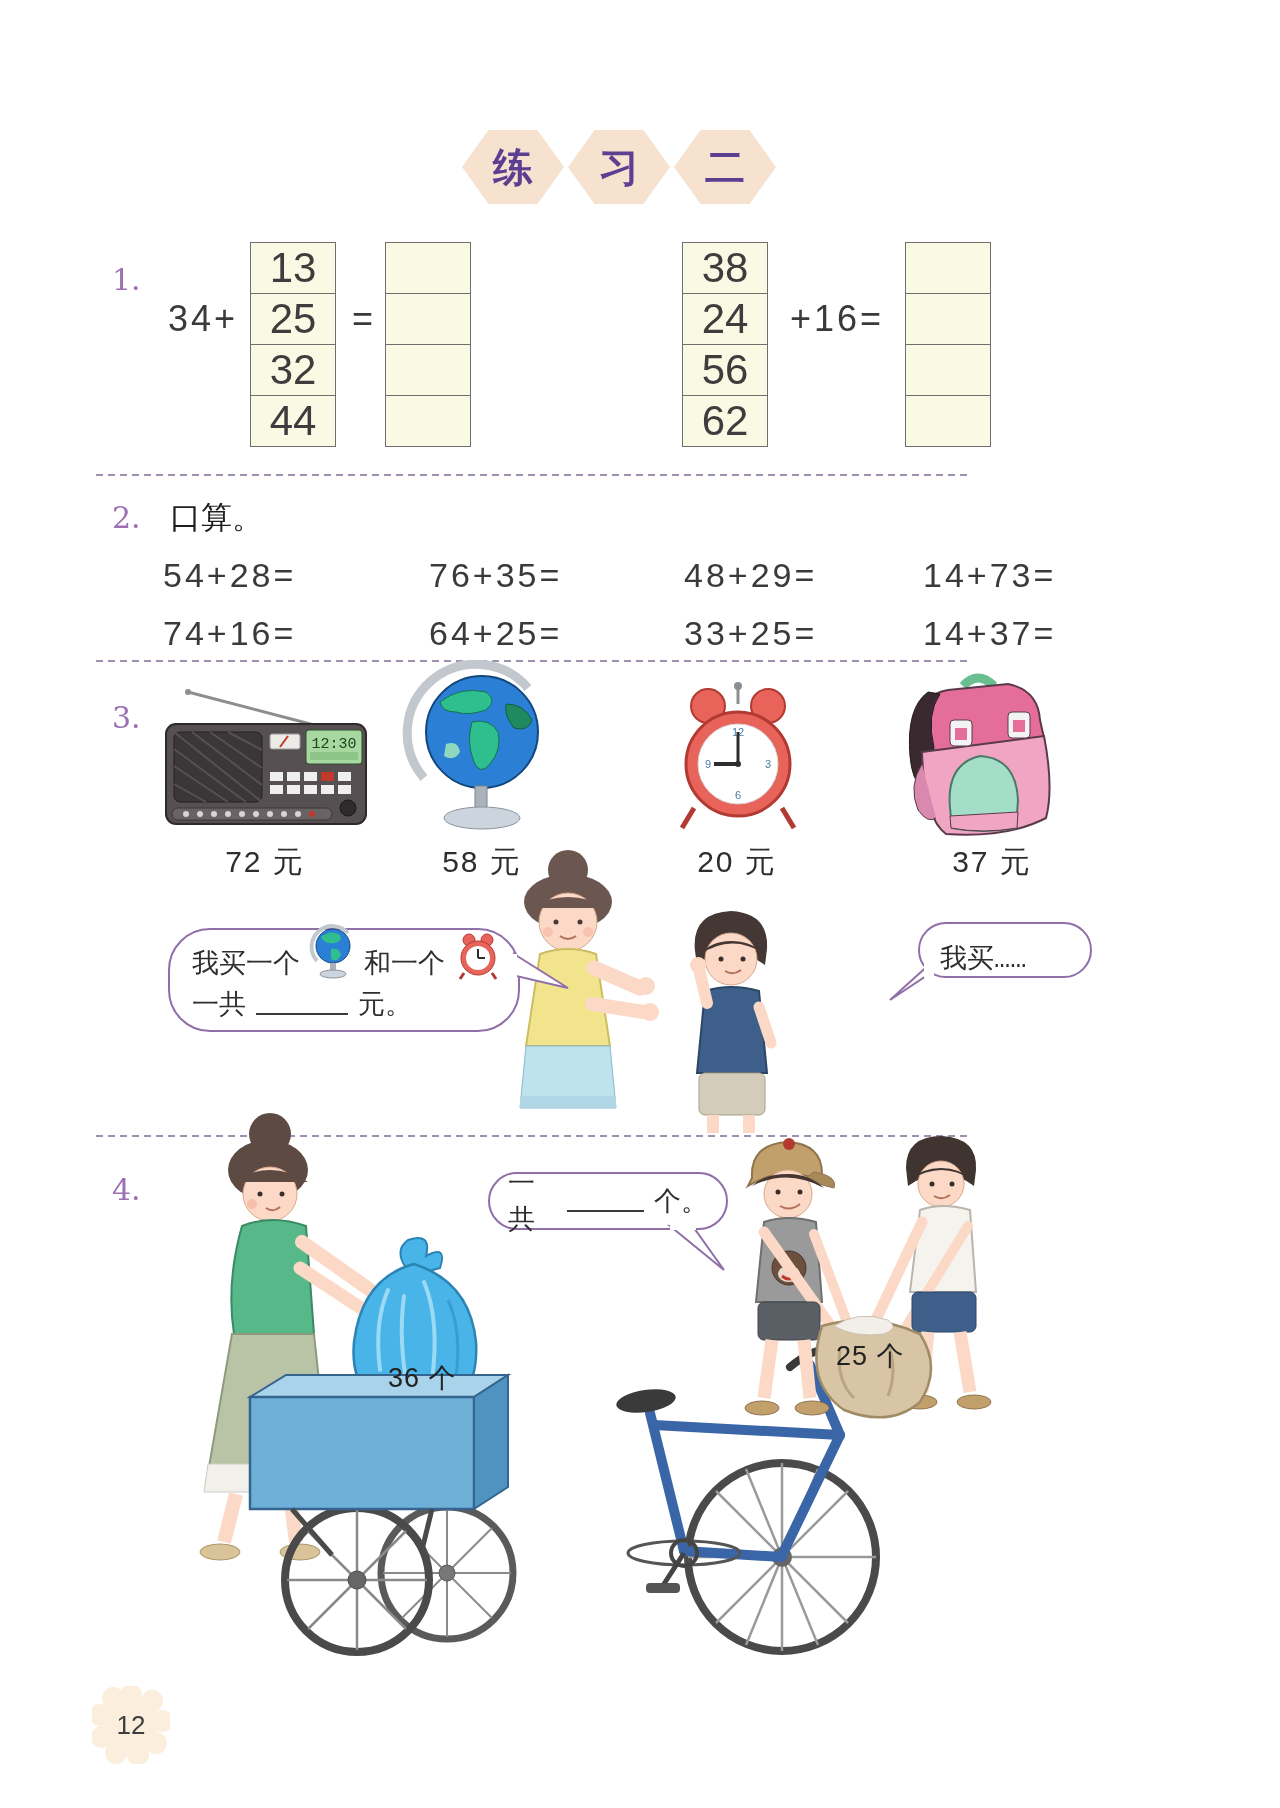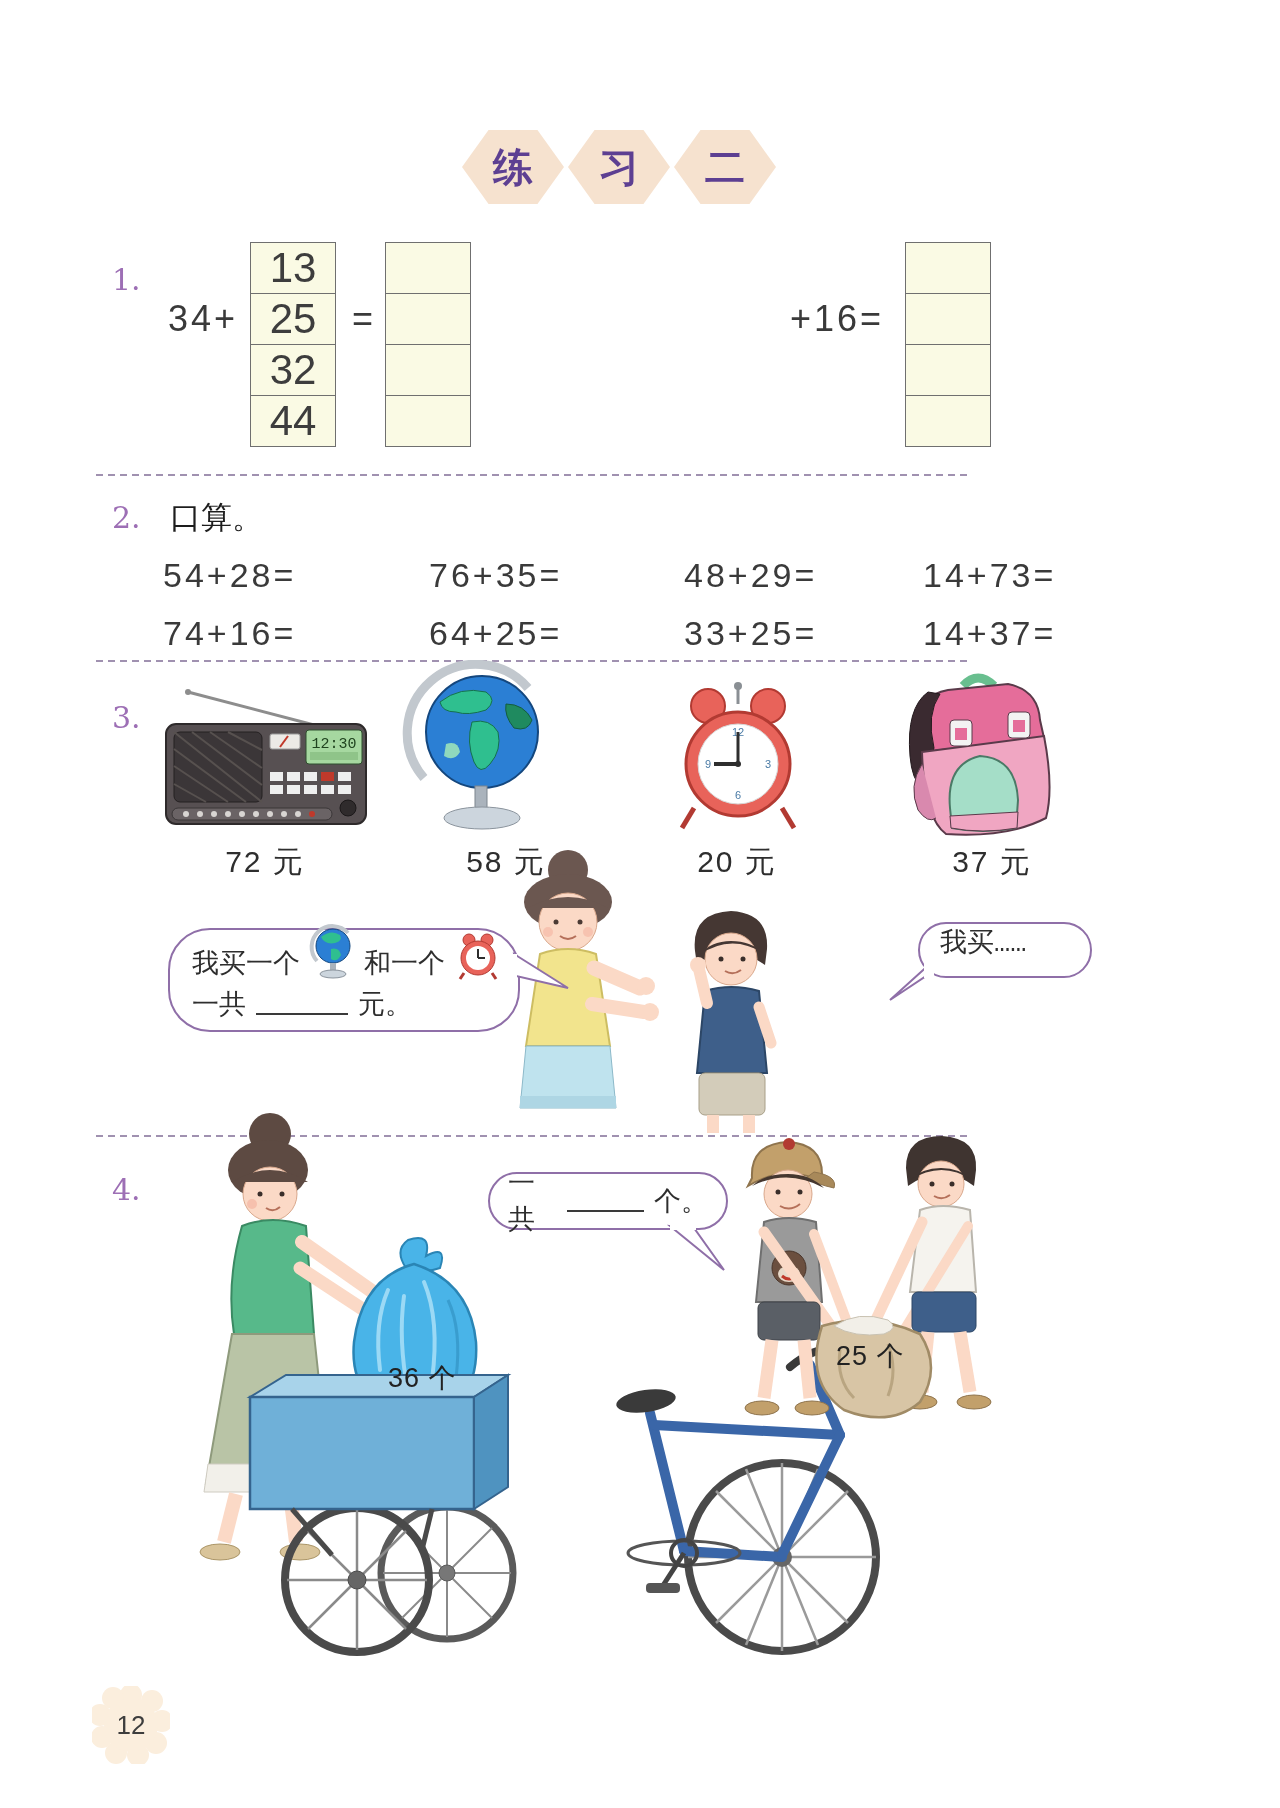--- a/index.html
+++ b/index.html
@@ -58,20 +58,26 @@
     <div class="cell">25</div>
     <div class="cell">32</div>
     <div class="cell">44</div>
   </div>
   <div class="abs eqtext numfont" style="left:352px;top:298px;">=</div>
   <div class="abs coltable" style="left:385px;top:243px;">
     <div class="cell"></div>
     <div class="cell"></div>
     <div class="cell"></div>
     <div class="cell"></div>
+  </div>
+  <div class="abs coltable" style="left:682px;top:243px;">
+    <div class="cell">38</div>
+    <div class="cell">24</div>
+    <div class="cell">56</div>
+    <div class="cell">62</div>
   </div>
   <div class="abs eqtext numfont" style="left:790px;top:298px;">+16=</div>
   <div class="abs coltable" style="left:905px;top:243px;">
     <div class="cell"></div>
     <div class="cell"></div>
     <div class="cell"></div>
     <div class="cell"></div>
   </div>
 
   <div class="abs dashed" style="top:474px;"></div>
@@ -167,21 +173,21 @@
     <path d="M62 140 Q58 96 92 88 Q128 90 130 132 L128 160 Q94 166 64 160 Z" fill="#a5dec8" stroke="#4a7a66" stroke-width="2"></path>
     <path d="M62 148 L130 144 L129 160 Q94 166 63 160Z" fill="#f0a6c2" stroke="#5a3a4a"></path>
     <rect x="62" y="52" width="22" height="26" rx="4" fill="#f3f3f3" stroke="#5a3a4a"></rect>
     <rect x="67" y="60" width="12" height="12" fill="#e56d9a"></rect>
     <rect x="120" y="44" width="22" height="26" rx="4" fill="#f3f3f3" stroke="#5a3a4a"></rect>
     <rect x="125" y="52" width="12" height="12" fill="#e56d9a"></rect>
     <path d="M34 96 Q20 118 30 142 Q40 156 48 150" fill="#d989ae" stroke="#5a3a4a"></path>
   </svg>
 
   <div class="abs price" style="left:265px;top:842px;">72 元</div>
-  <div class="abs price" style="left:482px;top:842px;margin-left:24px;">58 元</div>
+  <div class="abs price" style="left:482px;top:842px;">58 元</div>
   <div class="abs price" style="left:737px;top:842px;">20 元</div>
   <div class="abs price" style="left:992px;top:842px;">37 元</div>
 
   <svg class="abs" style="left:468px;top:846px;" width="200" height="292" viewBox="0 0 200 292">
     <circle cx="100" cy="24" r="20" fill="#6b5750"></circle>
     <ellipse cx="100" cy="56" rx="44" ry="28" fill="#6b5750"></ellipse>
     <circle cx="100" cy="76" r="29" fill="#fbd9c6" stroke="#d9a88c"></circle>
     <path d="M60 62 Q100 40 140 62" fill="#6b5750"></path>
     <circle cx="88" cy="76" r="2.5" fill="#4a3a34"></circle>
       <circle cx="112" cy="76" r="2.5" fill="#4a3a34"></circle>
@@ -240,21 +246,21 @@
       <span class="btext cn">一共</span>
       <span class="blank" style="width:92px;margin:0 10px;"></span>
       <span class="btext cn">元。</span>
     </div>
   </div>
   <svg class="abs" style="left:512px;top:948px;" width="60" height="52" viewBox="0 0 60 52">
     <path d="M2 6 L56 40 L4 28 Z" fill="#ffffff" stroke="#8f6fa8" stroke-width="2"></path>
     <rect x="0" y="6" width="5" height="24" fill="#ffffff"></rect>
   </svg>
 
-  <div class="abs bubble" style="left:918px;top:922px;width:174px;height:56px;display:flex;align-items:flex-start;padding-left:20px;border-radius:28px;">
+  <div class="abs bubble" style="left:918px;top:922px;width:174px;height:56px;display:flex;align-items:flex-end;padding-left:20px;border-radius:28px;">
     <span class="btext cn">我买……</span>
   </div>
   <svg class="abs" style="left:886px;top:958px;" width="48" height="46" viewBox="0 0 48 46">
     <path d="M46 4 L4 42 L40 18 Z" fill="#ffffff" stroke="#8f6fa8" stroke-width="2"></path>
     <rect x="38" y="2" width="10" height="18" fill="#ffffff"></rect>
   </svg>
 
   <div class="abs dashed" style="top:1135px;"></div>
 
   <div class="abs pnum" style="left:112px;top:1172px;">4.</div>

